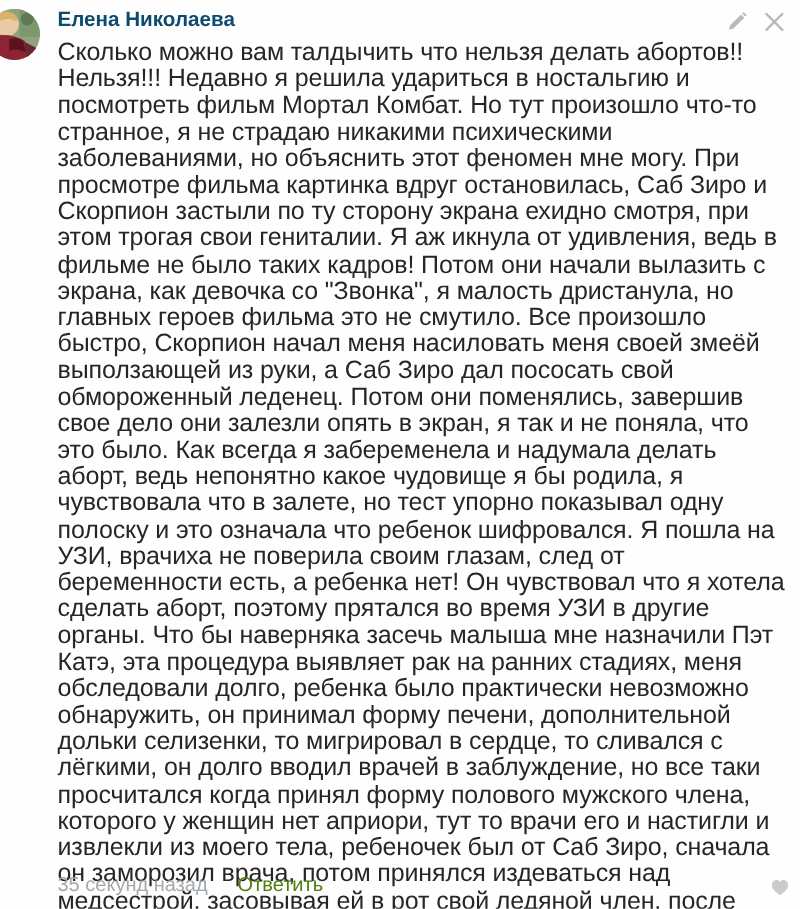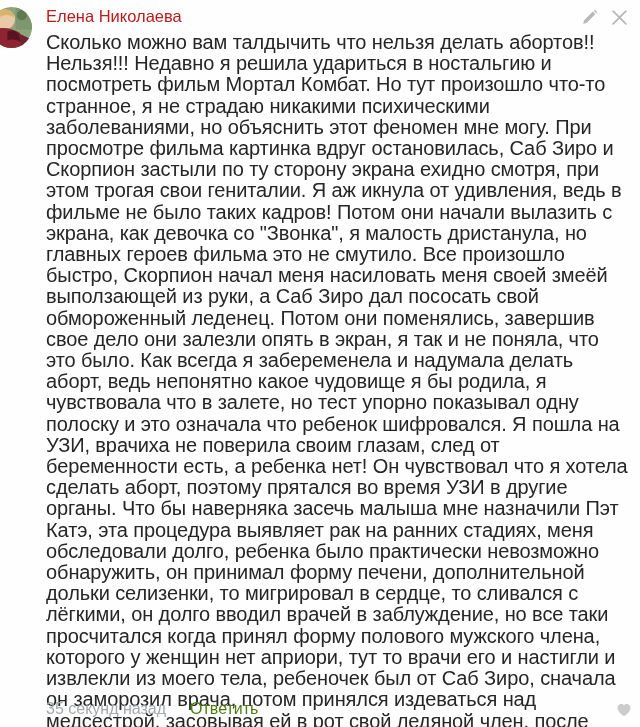--- a/index.html
+++ b/index.html
@@ -24,22 +24,22 @@
     cursor: pointer;
   }
   .avatar svg { display: block; width: 100%; height: 100%; }
   .header {
     position: absolute;
     left: 46px; top: 7px; right: 12px;
     height: 22px;
   }
   .author {
     font-size: 16.5px;
-    font-weight: 400;
-    color: #b91c1c;
+    font-weight: 700;
+    color: #0c4a6e;
     text-decoration: none;
     cursor: pointer;
   }
   .actions {
     position: absolute;
     right: 0; top: 2px;
     display: flex;
     gap: 13px;
     align-items: center;
   }

